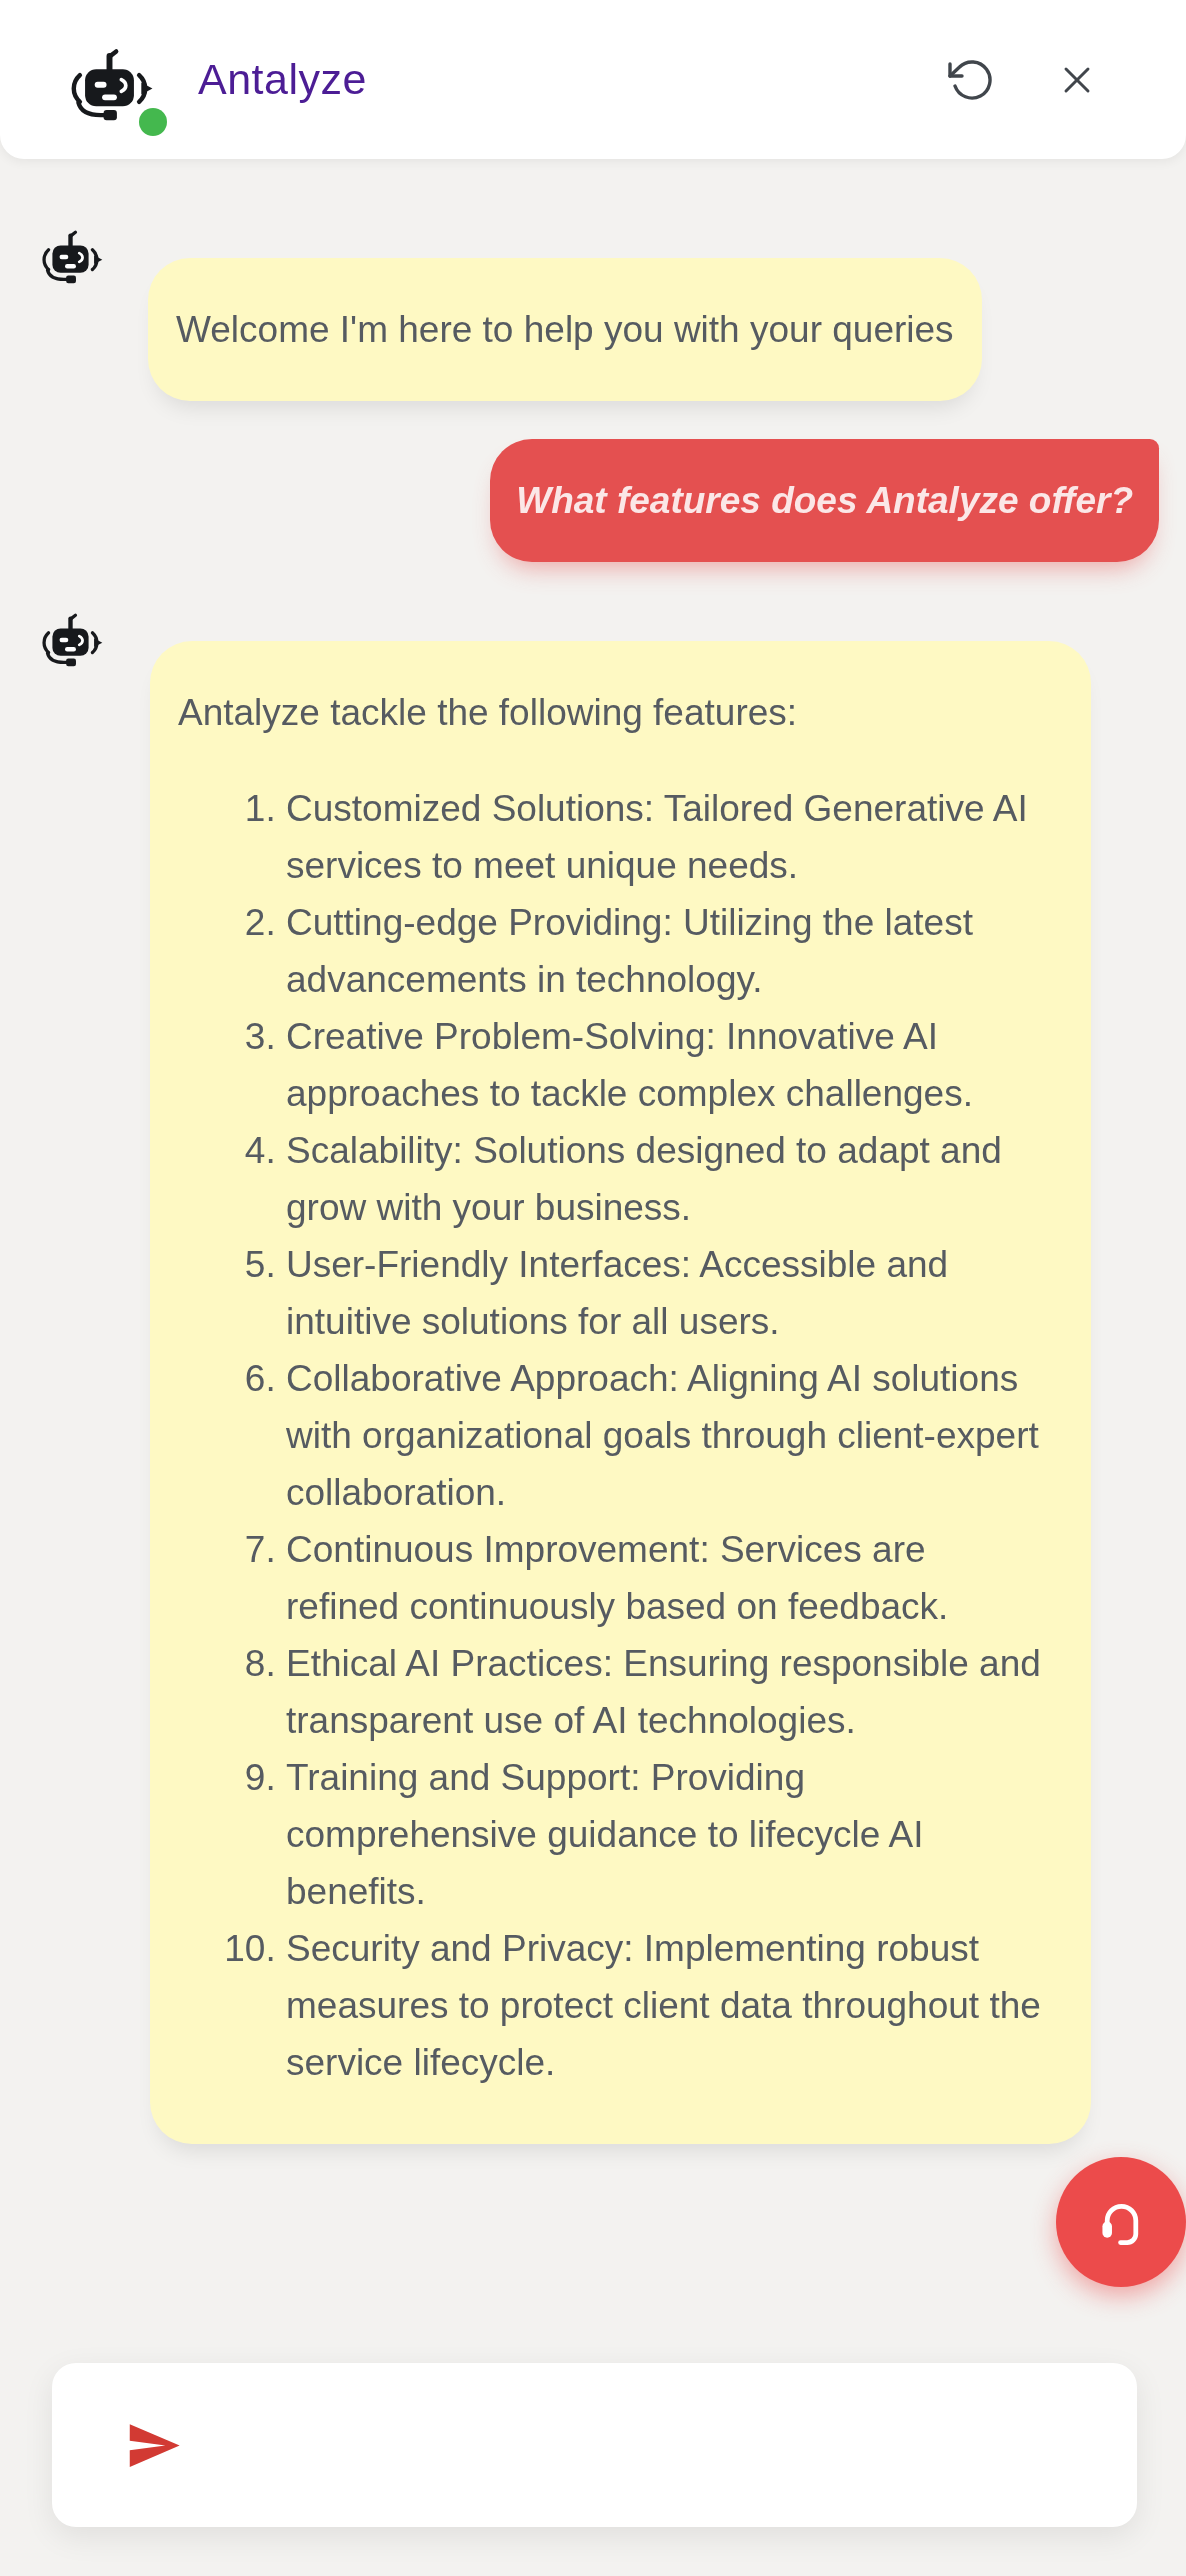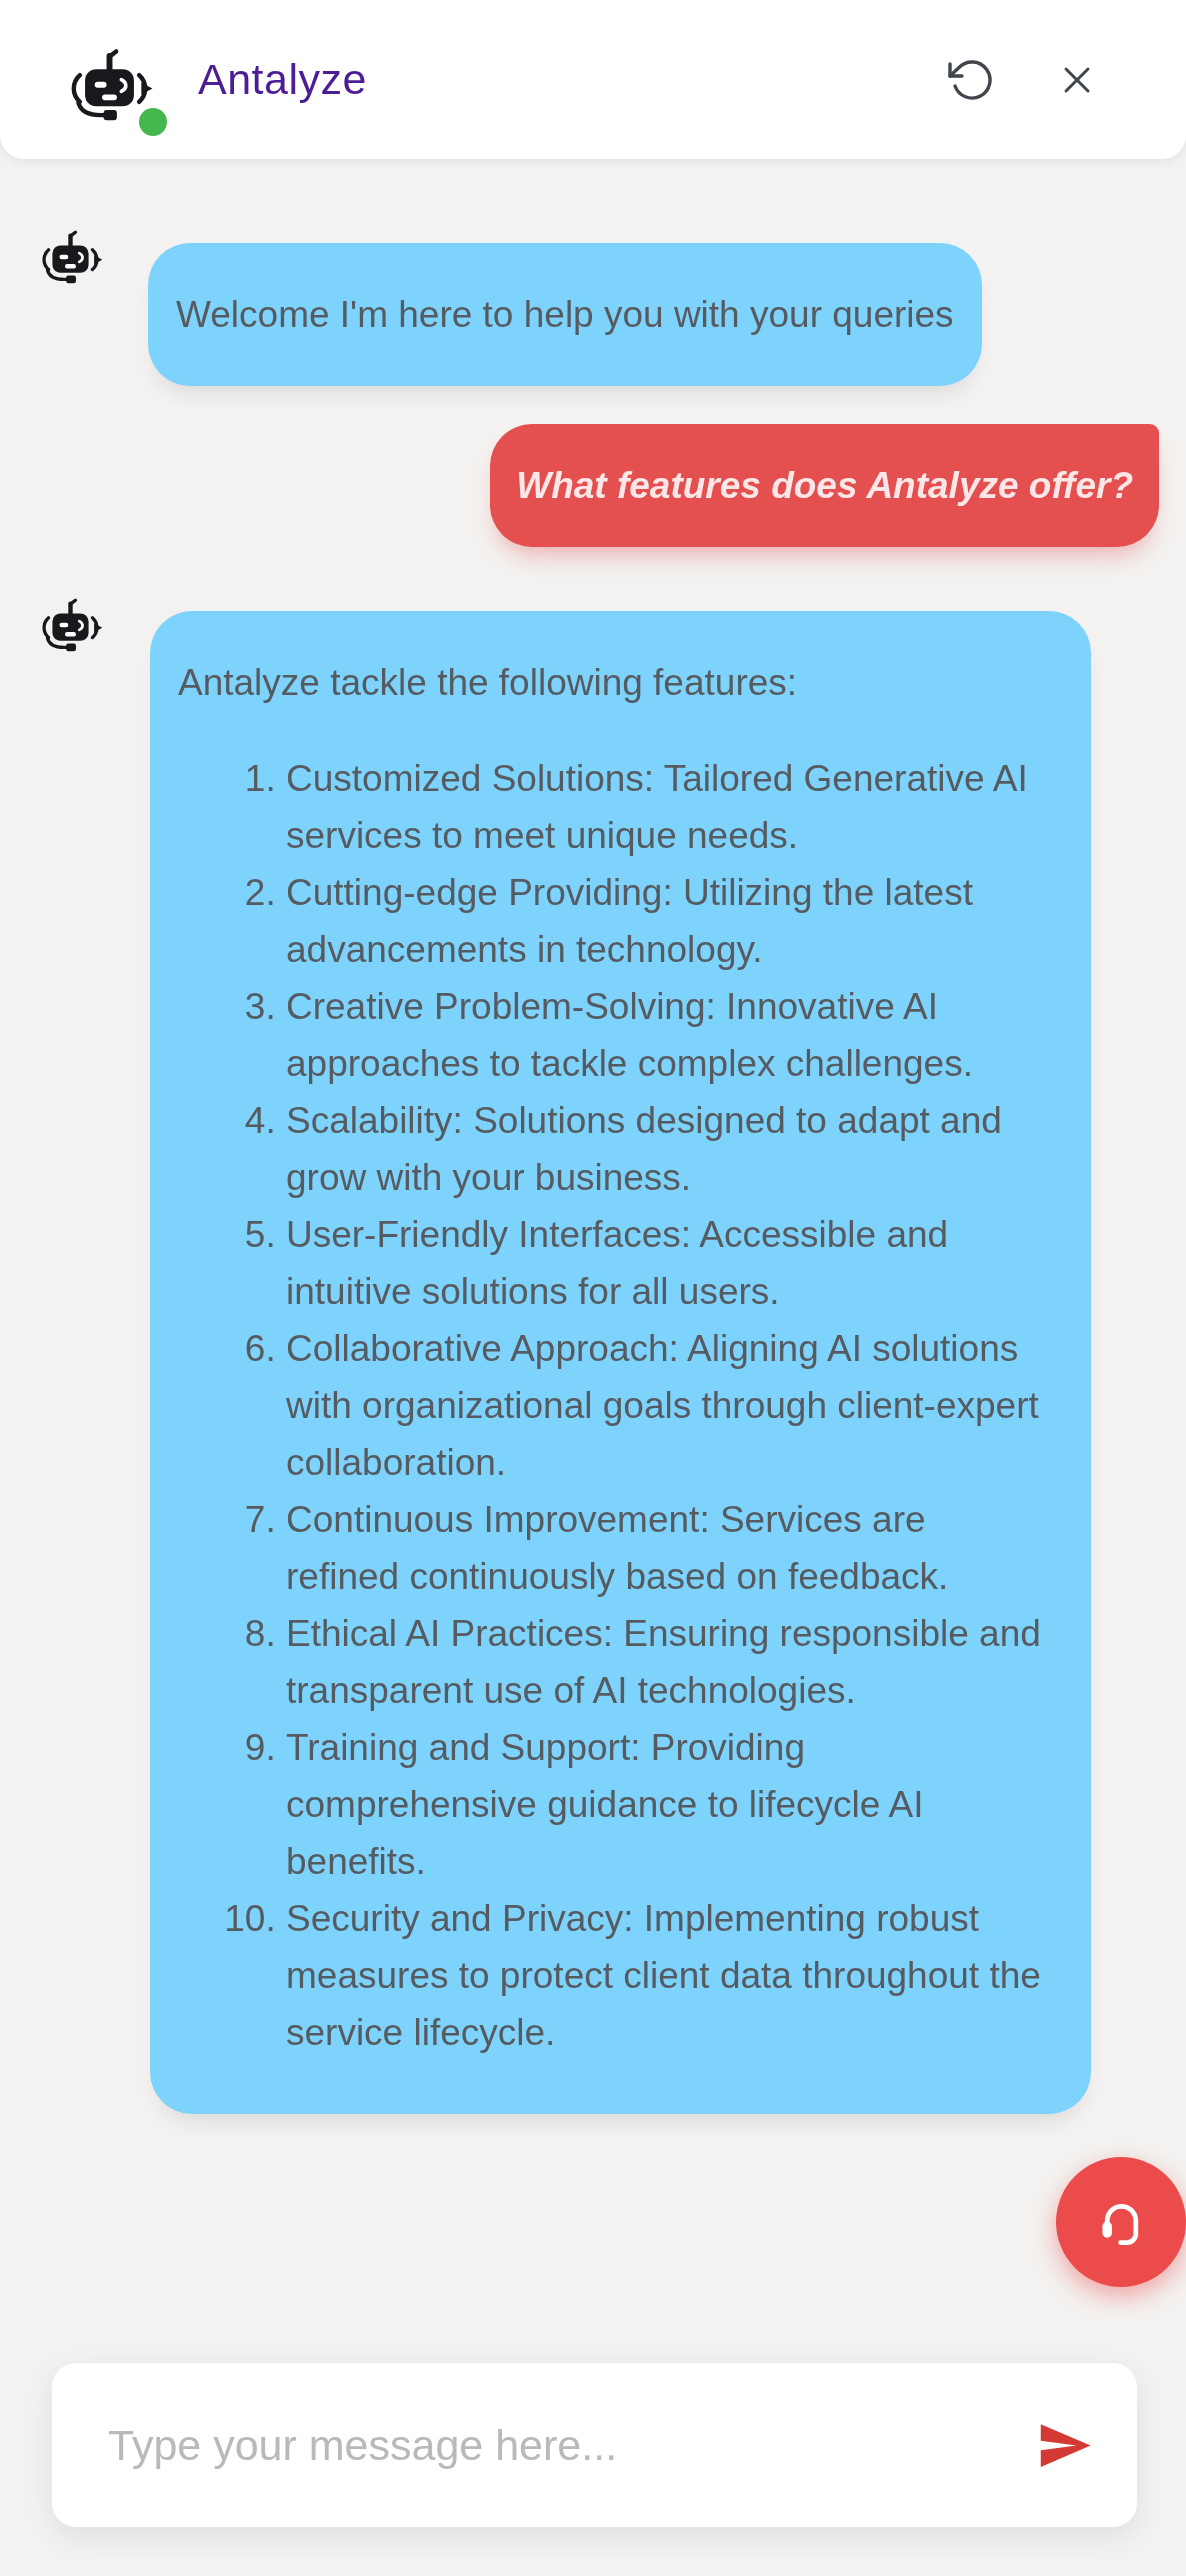--- a/index.html
+++ b/index.html
@@ -36,23 +36,23 @@
   
   .row{display:flex;align-items:flex-start;}
   .bot-row{margin-left:37px;}
   .bot-row .avatar{width:67px;height:57px;flex:0 0 auto;margin-top:-14px;}
   .bot-row .avatar svg{width:67px;height:57px;display:block;}
   .row-welcome{margin-top:84px;}
   .row-welcome .avatar{margin-right:44px;}
   .row-features{margin-top:64px;}
   .row-features .avatar{margin-right:46px;}
   .bubble{
-    background:#7dd3fc;border-radius:42px;
+    background:#fef9c3;border-radius:42px;
     box-shadow:0 15px 22px -9.2px rgba(0,0,0,.10);
-    color:#565b61;font-size:37px;line-height:43px;
+    color:#565b61;font-size:37px;line-height:43px;margin-top:15px;
   }
   .bubble-welcome{
     padding:50px 28px;white-space:nowrap;width:fit-content;
   }
   .user-row{justify-content:flex-end;margin-top:38px;margin-right:27px;font-style:italic;}
   .bubble-user{
     background:var(--accent,#e45050);
     color:#fbe7e7;font-weight:bold;font-size:37px;line-height:43px;
     padding:40px 26px;white-space:nowrap;width:fit-content;
     border-radius:42px 9.2px 42px 42px;
@@ -174,20 +174,19 @@
 </div>
 
 <button class="fab">
   <svg viewBox="0 0 64 64">
     <path d="M17 38 v-8 a15 15 0 0 1 30 0 v14 a9 9 0 0 1 -9 9 h-7" fill="none" stroke="#ffffff" stroke-width="5" stroke-linecap="round"></path>
     <rect x="12" y="31" width="10" height="17" rx="5" fill="#ffffff"></rect>
   </svg>
 </button>
 
 <div class="composer">
-  <input type="text" value="" placeholder="Type your message here..." style="">
   <button class="send-btn">
     <svg viewBox="0 0 24 24">
       <path d="M2.01 21 23 12 2.01 3 2 10l15 2-15 2z" fill="var(--send,#d23a33)"></path>
     </svg>
   </button>
 </div>
 
 
 </body></html>

